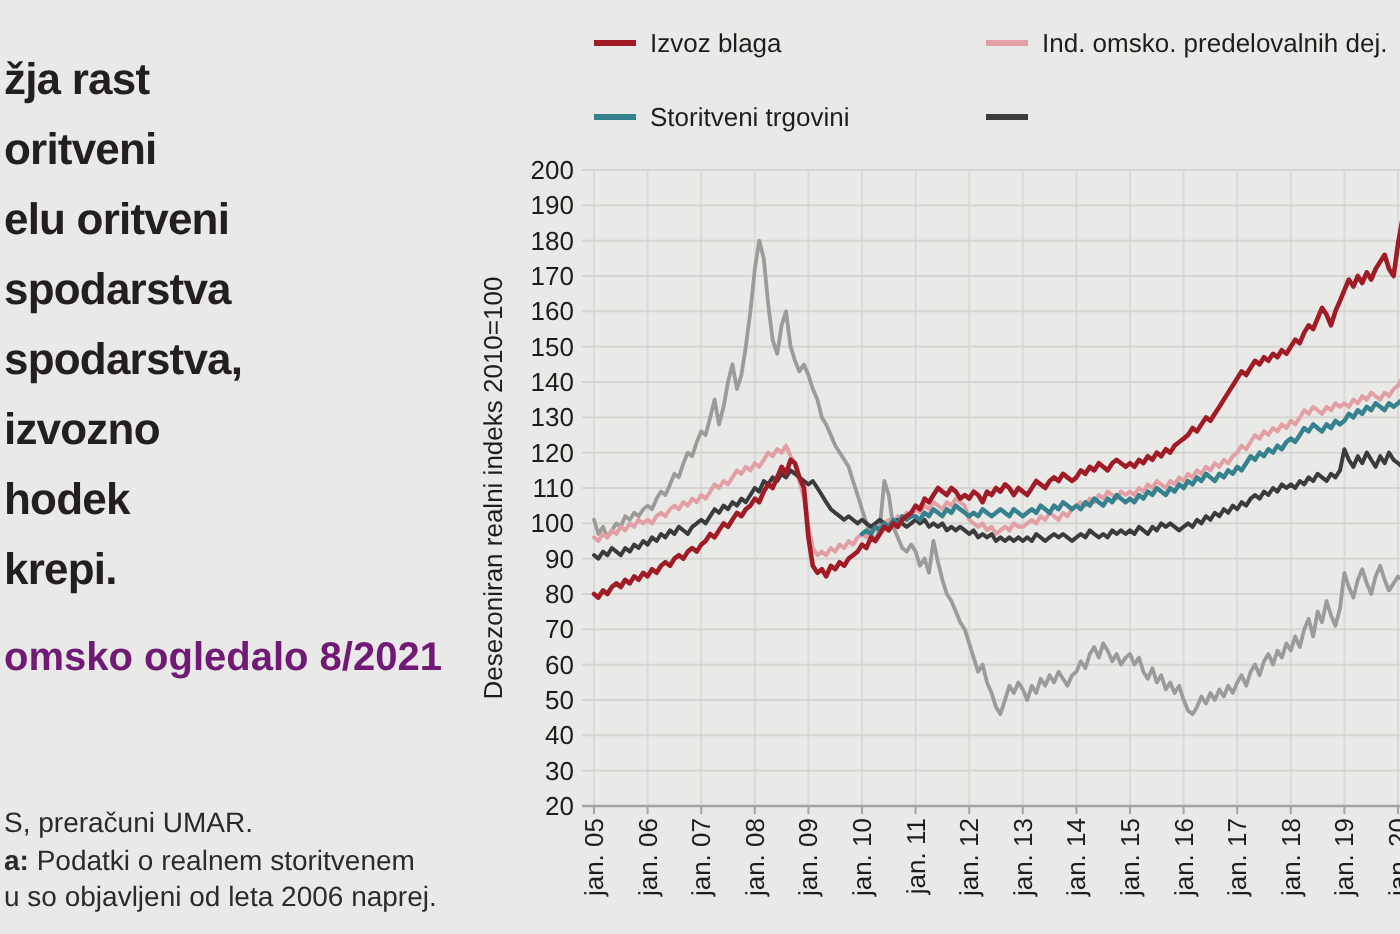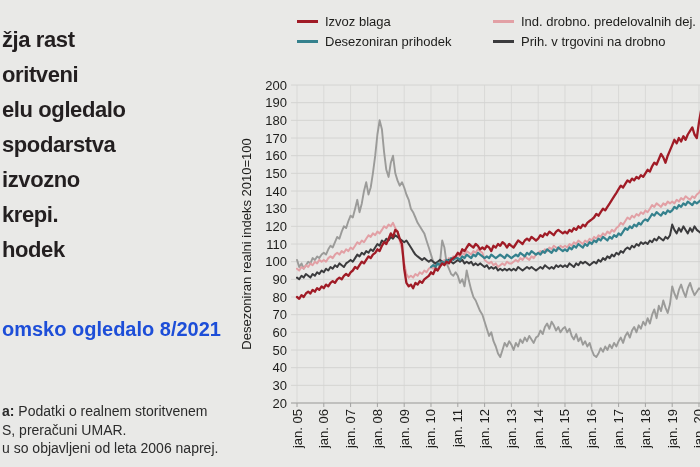--- a/index.html
+++ b/index.html
@@ -11,32 +11,32 @@
     overflow:hidden;
     color:#231f20;
   }
   .headline{
     position:absolute;left:2px;top:22px;width:290px;
     font-size:22px;font-weight:700;line-height:35px;
     letter-spacing:-0.4px;color:#231f20;
   }
   .subtitle{
     position:absolute;left:2px;top:318px;width:290px;
-    font-size:20px;font-weight:700;color:#1d4ed8;
+    font-size:20px;font-weight:700;color:#701a75;
   }
   .footnote{
     position:absolute;left:2px;top:402px;width:290px;
     font-size:14px;line-height:18.5px;color:#2b2b2b;
   }
   .footnote b{font-weight:700;}
   .legend{
     position:absolute;left:297px;top:14px;width:400px;
     display:flex;flex-direction:row;gap:0;
   }
-  .legend-col{display:flex;flex-direction:column;gap:5px;}
+  .legend-col{display:flex;flex-direction:column;gap:22px;}
   .legend-col.c1{width:196px;}
   .legend-item{display:flex;align-items:center;height:15px;}
   .swatch{width:21px;height:2.6px;flex:0 0 21px;margin-right:7px;}
   .legend-label{font-size:13px;color:#1d1d1b;white-space:nowrap;}
   #chart{position:absolute;left:0;top:0;width:700px;height:467px;}
 </style>
 </head>
 <body>
 
 <div id="chart"><svg width="700" height="467" viewBox="0 0 700 467">
@@ -131,49 +131,49 @@
       <polyline points="297.0,259.9 299.2,267.0 301.5,263.4 303.7,268.7 305.9,265.2 308.2,261.7 310.4,263.4 312.6,258.1 314.9,259.9 317.1,256.4 319.3,258.1 321.6,254.6 323.8,252.8 326.0,254.6 328.3,249.3 330.5,245.8 332.7,247.5 335.0,242.2 337.2,236.9 339.4,238.7 341.7,231.6 343.9,226.3 346.1,228.1 348.4,221.0 350.6,215.7 352.8,217.5 355.1,208.7 357.3,199.8 359.5,212.2 361.8,203.4 364.0,191.0 366.2,182.2 368.5,194.5 370.7,187.5 372.9,173.3 375.2,155.7 377.4,134.5 379.6,120.3 381.9,129.2 384.1,152.1 386.3,169.8 388.6,176.9 390.8,162.7 393.0,155.7 395.3,173.3 397.5,180.4 399.7,185.7 402.0,182.2 404.2,187.5 406.4,194.5 408.7,199.8 410.9,208.7 413.1,212.2 415.4,217.5 417.6,222.8 419.8,226.3 422.1,229.9 424.3,233.4 426.5,240.5 428.8,247.5 431.0,254.6 433.2,261.7 435.5,267.0 437.7,270.5 439.9,263.4 442.2,240.5 444.4,247.5 446.6,263.4 448.9,268.7 451.1,274.0 453.3,275.8 455.6,272.3 457.8,275.8 460.0,282.9 462.3,279.3 464.5,286.4 466.7,270.5 469.0,281.1 471.2,289.9 473.4,297.0 475.7,300.5 477.9,305.8 480.1,311.1 482.4,314.7 484.6,321.7 486.8,328.8 489.1,335.9 491.3,332.3 493.5,341.2 495.8,346.5 498.0,353.5 500.2,357.1 502.5,350.0 504.7,342.9 506.9,346.5 509.2,341.2 511.4,344.7 513.6,350.0 515.9,342.9 518.1,346.5 520.3,339.4 522.6,342.9 524.8,337.6 527.0,341.2 529.3,335.9 531.5,339.4 533.7,342.9 536.0,337.6 538.2,335.9 540.4,330.6 542.7,334.1 544.9,327.0 547.1,323.5 549.4,328.8 551.6,321.7 553.8,325.3 556.1,330.6 558.3,327.0 560.5,332.3 562.8,328.8 565.0,327.0 567.2,332.3 569.5,328.8 571.7,335.9 573.9,339.4 576.2,334.1 578.4,341.2 580.6,337.6 582.9,344.7 585.1,341.2 587.3,346.5 589.6,342.9 591.8,350.0 594.0,355.3 596.3,357.1 598.5,353.5 600.7,348.2 603.0,351.8 605.2,346.5 607.4,350.0 609.7,344.7 611.9,348.2 614.1,342.9 616.4,346.5 618.6,341.2 620.8,337.6 623.1,342.9 625.3,335.9 627.5,332.3 629.8,337.6 632.0,330.6 634.2,327.0 636.5,332.3 638.7,325.3 640.9,328.8 643.2,321.7 645.4,325.3 647.6,318.2 649.9,323.5 652.1,314.7 654.3,309.4 656.6,318.2 658.8,305.8 661.0,311.1 663.3,300.5 665.5,307.6 667.7,312.9 670.0,304.1 672.2,286.4 674.4,293.5 676.7,298.8 678.9,289.9 681.1,284.6 683.4,291.7 685.6,297.0 687.8,288.2 690.1,282.9 692.3,289.9 694.5,295.2 696.8,291.7 699.0,288.2 701.2,289.9" fill="none" stroke="#9b9b99" stroke-width="1.9" stroke-linejoin="round" stroke-linecap="round"></polyline>
       <polyline points="297.0,268.7 299.2,270.5 301.5,267.0 303.7,268.7 305.9,265.2 308.2,267.0 310.4,263.4 312.6,265.2 314.9,261.7 317.1,263.4 319.3,259.9 321.6,261.7 323.8,259.9 326.0,261.7 328.3,258.1 330.5,256.4 332.7,258.1 335.0,254.6 337.2,252.8 339.4,254.6 341.7,251.1 343.9,252.8 346.1,249.3 348.4,251.1 350.6,247.5 352.8,249.3 355.1,245.8 357.3,242.2 359.5,244.0 361.8,240.5 364.0,242.2 366.2,238.7 368.5,235.2 370.7,236.9 372.9,233.4 375.2,235.2 377.4,231.6 379.6,233.4 381.9,229.9 384.1,226.3 386.3,228.1 388.6,224.6 390.8,226.3 393.0,222.8 395.3,228.1 397.5,231.6 399.7,240.5 402.0,249.3 404.2,263.4 406.4,274.0 408.7,277.6 410.9,275.8 413.1,277.6 415.4,274.0 417.6,275.8 419.8,272.3 422.1,274.0 424.3,270.5 426.5,272.3 428.8,268.7 431.0,267.0 433.2,268.7 435.5,265.2 437.7,263.4 439.9,265.2 442.2,261.7 444.4,259.9 446.6,261.7 448.9,258.1 451.1,259.9 453.3,256.4 455.6,258.1 457.8,254.6 460.0,256.4 462.3,252.8 464.5,254.6 466.7,251.1 469.0,252.8 471.2,254.6 473.4,251.1 475.7,252.8 477.9,249.3 480.1,251.1 482.4,252.8 484.6,259.9 486.8,261.7 489.1,263.4 491.3,261.7 493.5,265.2 495.8,263.4 498.0,267.0 500.2,265.2 502.5,263.4 504.7,265.2 506.9,261.7 509.2,263.4 511.4,263.4 513.6,261.7 515.9,259.9 518.1,261.7 520.3,258.1 522.6,259.9 524.8,256.4 527.0,258.1 529.3,259.9 531.5,256.4 533.7,258.1 536.0,254.6 538.2,252.8 540.4,251.1 542.7,252.8 544.9,249.3 547.1,251.1 549.4,247.5 551.6,249.3 553.8,245.8 556.1,247.5 558.3,249.3 560.5,245.8 562.8,247.5 565.0,245.8 567.2,247.5 569.5,244.0 571.7,245.8 573.9,242.2 576.2,244.0 578.4,240.5 580.6,242.2 582.9,244.0 585.1,240.5 587.3,242.2 589.6,238.7 591.8,240.5 594.0,236.9 596.3,238.7 598.5,235.2 600.7,236.9 603.0,233.4 605.2,235.2 607.4,231.6 609.7,233.4 611.9,229.9 614.1,231.6 616.4,228.1 618.6,226.3 620.8,222.8 623.1,224.6 625.3,221.0 627.5,217.5 629.8,219.3 632.0,215.7 634.2,217.5 636.5,214.0 638.7,215.7 640.9,212.2 643.2,214.0 645.4,210.4 647.6,212.2 649.9,208.7 652.1,205.1 654.3,206.9 656.6,203.4 658.8,205.1 661.0,206.9 663.3,203.4 665.5,205.1 667.7,201.6 670.0,203.4 672.2,201.6 674.4,203.4 676.7,199.8 678.9,201.6 681.1,198.1 683.4,199.8 685.6,196.3 687.8,198.1 690.1,199.8 692.3,196.3 694.5,198.1 696.8,194.5 699.0,192.8 701.2,189.2" fill="none" stroke="#e2a0a5" stroke-width="2" stroke-linejoin="round" stroke-linecap="round"></polyline>
       <polyline points="297.0,277.6 299.2,279.3 301.5,275.8 303.7,277.6 305.9,274.0 308.2,275.8 310.4,277.6 312.6,274.0 314.9,275.8 317.1,272.3 319.3,274.0 321.6,270.5 323.8,272.3 326.0,268.7 328.3,270.5 330.5,267.0 332.7,268.7 335.0,265.2 337.2,267.0 339.4,263.4 341.7,265.2 343.9,267.0 346.1,263.4 348.4,261.7 350.6,259.9 352.8,261.7 355.1,258.1 357.3,254.6 359.5,256.4 361.8,252.8 364.0,254.6 366.2,251.1 368.5,252.8 370.7,249.3 372.9,251.1 375.2,247.5 377.4,244.0 379.6,245.8 381.9,240.5 384.1,242.2 386.3,238.7 388.6,240.5 390.8,236.9 393.0,238.7 395.3,235.2 397.5,236.9 399.7,238.7 402.0,240.5 404.2,242.2 406.4,240.5 408.7,244.0 410.9,247.5 413.1,251.1 415.4,254.6 417.6,256.4 419.8,258.1 422.1,259.9 424.3,258.1 426.5,259.9 428.8,261.7 431.0,259.9 433.2,261.7 435.5,263.4 437.7,261.7 439.9,259.9 442.2,261.7 444.4,263.4 446.6,261.7 448.9,259.9 451.1,261.7 453.3,263.4 455.6,261.7 457.8,259.9 460.0,261.7 462.3,259.9 464.5,263.4 466.7,261.7 469.0,263.4 471.2,261.7 473.4,265.2 475.7,263.4 477.9,265.2 480.1,263.4 482.4,265.2 484.6,267.0 486.8,265.2 489.1,268.7 491.3,267.0 493.5,268.7 495.8,267.0 498.0,270.5 500.2,268.7 502.5,270.5 504.7,268.7 506.9,270.5 509.2,268.7 511.4,270.5 513.6,268.7 515.9,270.5 518.1,267.0 520.3,268.7 522.6,270.5 524.8,268.7 527.0,267.0 529.3,268.7 531.5,267.0 533.7,268.7 536.0,270.5 538.2,268.7 540.4,267.0 542.7,268.7 544.9,265.2 547.1,267.0 549.4,268.7 551.6,267.0 553.8,268.7 556.1,265.2 558.3,267.0 560.5,265.2 562.8,267.0 565.0,265.2 567.2,267.0 569.5,263.4 571.7,265.2 573.9,267.0 576.2,263.4 578.4,265.2 580.6,261.7 582.9,263.4 585.1,261.7 587.3,263.4 589.6,265.2 591.8,263.4 594.0,261.7 596.3,263.4 598.5,259.9 600.7,261.7 603.0,258.1 605.2,259.9 607.4,256.4 609.7,258.1 611.9,254.6 614.1,256.4 616.4,252.8 618.6,254.6 620.8,251.1 623.1,252.8 625.3,249.3 627.5,247.5 629.8,249.3 632.0,245.8 634.2,247.5 636.5,244.0 638.7,245.8 640.9,242.2 643.2,244.0 645.4,242.2 647.6,244.0 649.9,240.5 652.1,242.2 654.3,238.7 656.6,240.5 658.8,236.9 661.0,238.7 663.3,240.5 665.5,236.9 667.7,238.7 670.0,235.2 672.2,224.6 674.4,229.9 676.7,233.4 678.9,228.1 681.1,231.6 683.4,226.3 685.6,229.9 687.8,233.4 690.1,228.1 692.3,231.6 694.5,226.3 696.8,229.9 699.0,231.6 701.2,233.4" fill="none" stroke="#3b3b3d" stroke-width="2" stroke-linejoin="round" stroke-linecap="round"></polyline>
       <polyline points="431.0,267.0 433.2,265.2 435.5,267.0 437.7,263.4 439.9,265.2 442.2,261.7 444.4,263.4 446.6,259.9 448.9,261.7 451.1,258.1 453.3,259.9 455.6,258.1 457.8,258.1 460.0,259.9 462.3,256.4 464.5,258.1 466.7,254.6 469.0,256.4 471.2,258.1 473.4,254.6 475.7,256.4 477.9,252.8 480.1,254.6 482.4,256.4 484.6,258.1 486.8,256.4 489.1,258.1 491.3,254.6 493.5,256.4 495.8,258.1 498.0,256.4 500.2,254.6 502.5,256.4 504.7,258.1 506.9,254.6 509.2,256.4 511.4,258.1 513.6,256.4 515.9,254.6 518.1,256.4 520.3,252.8 522.6,254.6 524.8,256.4 527.0,252.8 529.3,254.6 531.5,251.1 533.7,252.8 536.0,254.6 538.2,252.8 540.4,254.6 542.7,251.1 544.9,252.8 547.1,249.3 549.4,251.1 551.6,252.8 553.8,249.3 556.1,251.1 558.3,247.5 560.5,249.3 562.8,251.1 565.0,249.3 567.2,251.1 569.5,247.5 571.7,249.3 573.9,245.8 576.2,247.5 578.4,244.0 580.6,245.8 582.9,247.5 585.1,244.0 587.3,245.8 589.6,242.2 591.8,244.0 594.0,240.5 596.3,242.2 598.5,238.7 600.7,240.5 603.0,236.9 605.2,238.7 607.4,240.5 609.7,236.9 611.9,238.7 614.1,235.2 616.4,236.9 618.6,233.4 620.8,235.2 623.1,231.6 625.3,228.1 627.5,229.9 629.8,226.3 632.0,228.1 634.2,224.6 636.5,226.3 638.7,222.8 640.9,224.6 643.2,221.0 645.4,219.3 647.6,221.0 649.9,217.5 652.1,214.0 654.3,215.7 656.6,212.2 658.8,214.0 661.0,215.7 663.3,212.2 665.5,214.0 667.7,210.4 670.0,212.2 672.2,210.4 674.4,206.9 676.7,208.7 678.9,205.1 681.1,206.9 683.4,203.4 685.6,205.1 687.8,201.6 690.1,203.4 692.3,205.1 694.5,201.6 696.8,203.4 699.0,201.6 701.2,199.8" fill="none" stroke="#35818d" stroke-width="2.2" stroke-linejoin="round" stroke-linecap="round"></polyline>
       <polyline points="297.0,297.0 299.2,298.8 301.5,295.2 303.7,297.0 305.9,293.5 308.2,291.7 310.4,293.5 312.6,289.9 314.9,291.7 317.1,288.2 319.3,289.9 321.6,286.4 323.8,288.2 326.0,284.6 328.3,286.4 330.5,282.9 332.7,281.1 335.0,282.9 337.2,279.3 339.4,277.6 341.7,279.3 343.9,275.8 346.1,274.0 348.4,275.8 350.6,272.3 352.8,270.5 355.1,267.0 357.3,268.7 359.5,265.2 361.8,261.7 364.0,263.4 366.2,259.9 368.5,256.4 370.7,258.1 372.9,254.6 375.2,252.8 377.4,249.3 379.6,251.1 381.9,245.8 384.1,242.2 386.3,244.0 388.6,238.7 390.8,233.4 393.0,236.9 395.3,229.9 397.5,231.6 399.7,238.7 402.0,244.0 404.2,268.7 406.4,282.9 408.7,286.4 410.9,284.6 413.1,288.2 415.4,282.9 417.6,284.6 419.8,281.1 422.1,282.9 424.3,279.3 426.5,277.6 428.8,275.8 431.0,272.3 433.2,274.0 435.5,268.7 437.7,270.5 439.9,267.0 442.2,263.4 444.4,265.2 446.6,261.7 448.9,263.4 451.1,259.9 453.3,258.1 455.6,256.4 457.8,252.8 460.0,254.6 462.3,249.3 464.5,251.1 466.7,247.5 469.0,244.0 471.2,245.8 473.4,247.5 475.7,244.0 477.9,245.8 480.1,249.3 482.4,247.5 484.6,249.3 486.8,245.8 489.1,247.5 491.3,251.1 493.5,245.8 495.8,247.5 498.0,244.0 500.2,245.8 502.5,242.2 504.7,244.0 506.9,247.5 509.2,244.0 511.4,245.8 513.6,247.5 515.9,244.0 518.1,240.5 520.3,242.2 522.6,244.0 524.8,240.5 527.0,238.7 529.3,240.5 531.5,236.9 533.7,238.7 536.0,240.5 538.2,238.7 540.4,235.2 542.7,236.9 544.9,233.4 547.1,235.2 549.4,231.6 551.6,233.4 553.8,235.2 556.1,231.6 558.3,229.9 560.5,231.6 562.8,233.4 565.0,231.6 567.2,233.4 569.5,229.9 571.7,231.6 573.9,228.1 576.2,229.9 578.4,226.3 580.6,228.1 582.9,224.6 585.1,226.3 587.3,222.8 589.6,221.0 591.8,219.3 594.0,217.5 596.3,214.0 598.5,215.7 600.7,212.2 603.0,208.7 605.2,210.4 607.4,206.9 609.7,203.4 611.9,199.8 614.1,196.3 616.4,192.8 618.6,189.2 620.8,185.7 623.1,187.5 625.3,183.9 627.5,180.4 629.8,182.2 632.0,178.6 634.2,180.4 636.5,176.9 638.7,178.6 640.9,175.1 643.2,176.9 645.4,173.3 647.6,169.8 649.9,171.6 652.1,166.3 654.3,162.7 656.6,164.5 658.8,159.2 661.0,153.9 663.3,157.4 665.5,162.7 667.7,155.7 670.0,150.4 672.2,145.1 674.4,139.8 676.7,143.3 678.9,138.0 681.1,141.5 683.4,136.2 685.6,139.8 687.8,134.5 690.1,130.9 692.3,127.4 694.5,134.5 696.8,138.0 699.0,122.1 701.2,109.7" fill="none" stroke="#a01b26" stroke-width="2.3" stroke-linejoin="round" stroke-linecap="round"></polyline>
     </svg></div>
 
 <div class="headline">
   <div>žja rast</div>
   <div>oritveni</div>
-  <div>elu ogledalo</div>
+  <div>elu oritveni</div>
   <div>spodarstva</div>
+  <div>spodarstva,</div>
   <div>izvozno</div>
+  <div>hodek</div>
   <div>krepi.</div>
-  <div>hodek</div>
 </div>
 
 <div class="subtitle">omsko ogledalo 8/2021</div>
 
 <div class="footnote">
+  <div>S, preračuni UMAR.</div>
   <div><b>a:</b><span> Podatki o realnem storitvenem</span></div>
-  <div>S, preračuni UMAR.</div>
   <div>u so objavljeni od leta 2006 naprej.</div>
 </div>
 
 <div class="legend">
   <div class="legend-col c1">
     <div class="legend-item">
       <span class="swatch" style="background: rgb(160, 27, 38);"></span>
       <span class="legend-label">Izvoz blaga</span>
     </div>
     <div class="legend-item">
       <span class="swatch" style="background: rgb(53, 129, 141);"></span>
-      <span class="legend-label">Desezoniran prihodek</span>
+      <span class="legend-label">Storitveni trgovini</span>
     </div>
   </div>
   <div class="legend-col">
     <div class="legend-item">
       <span class="swatch" style="background: rgb(226, 160, 165);"></span>
-      <span class="legend-label">Ind. drobno. predelovalnih dej.</span>
+      <span class="legend-label">Ind. omsko. predelovalnih dej.</span>
     </div>
     <div class="legend-item">
       <span class="swatch" style="background: rgb(59, 59, 61);"></span>
-      <span class="legend-label">Prih. v trgovini na drobno</span>
     </div>
   </div>
 </div>
 
 </body></html>

